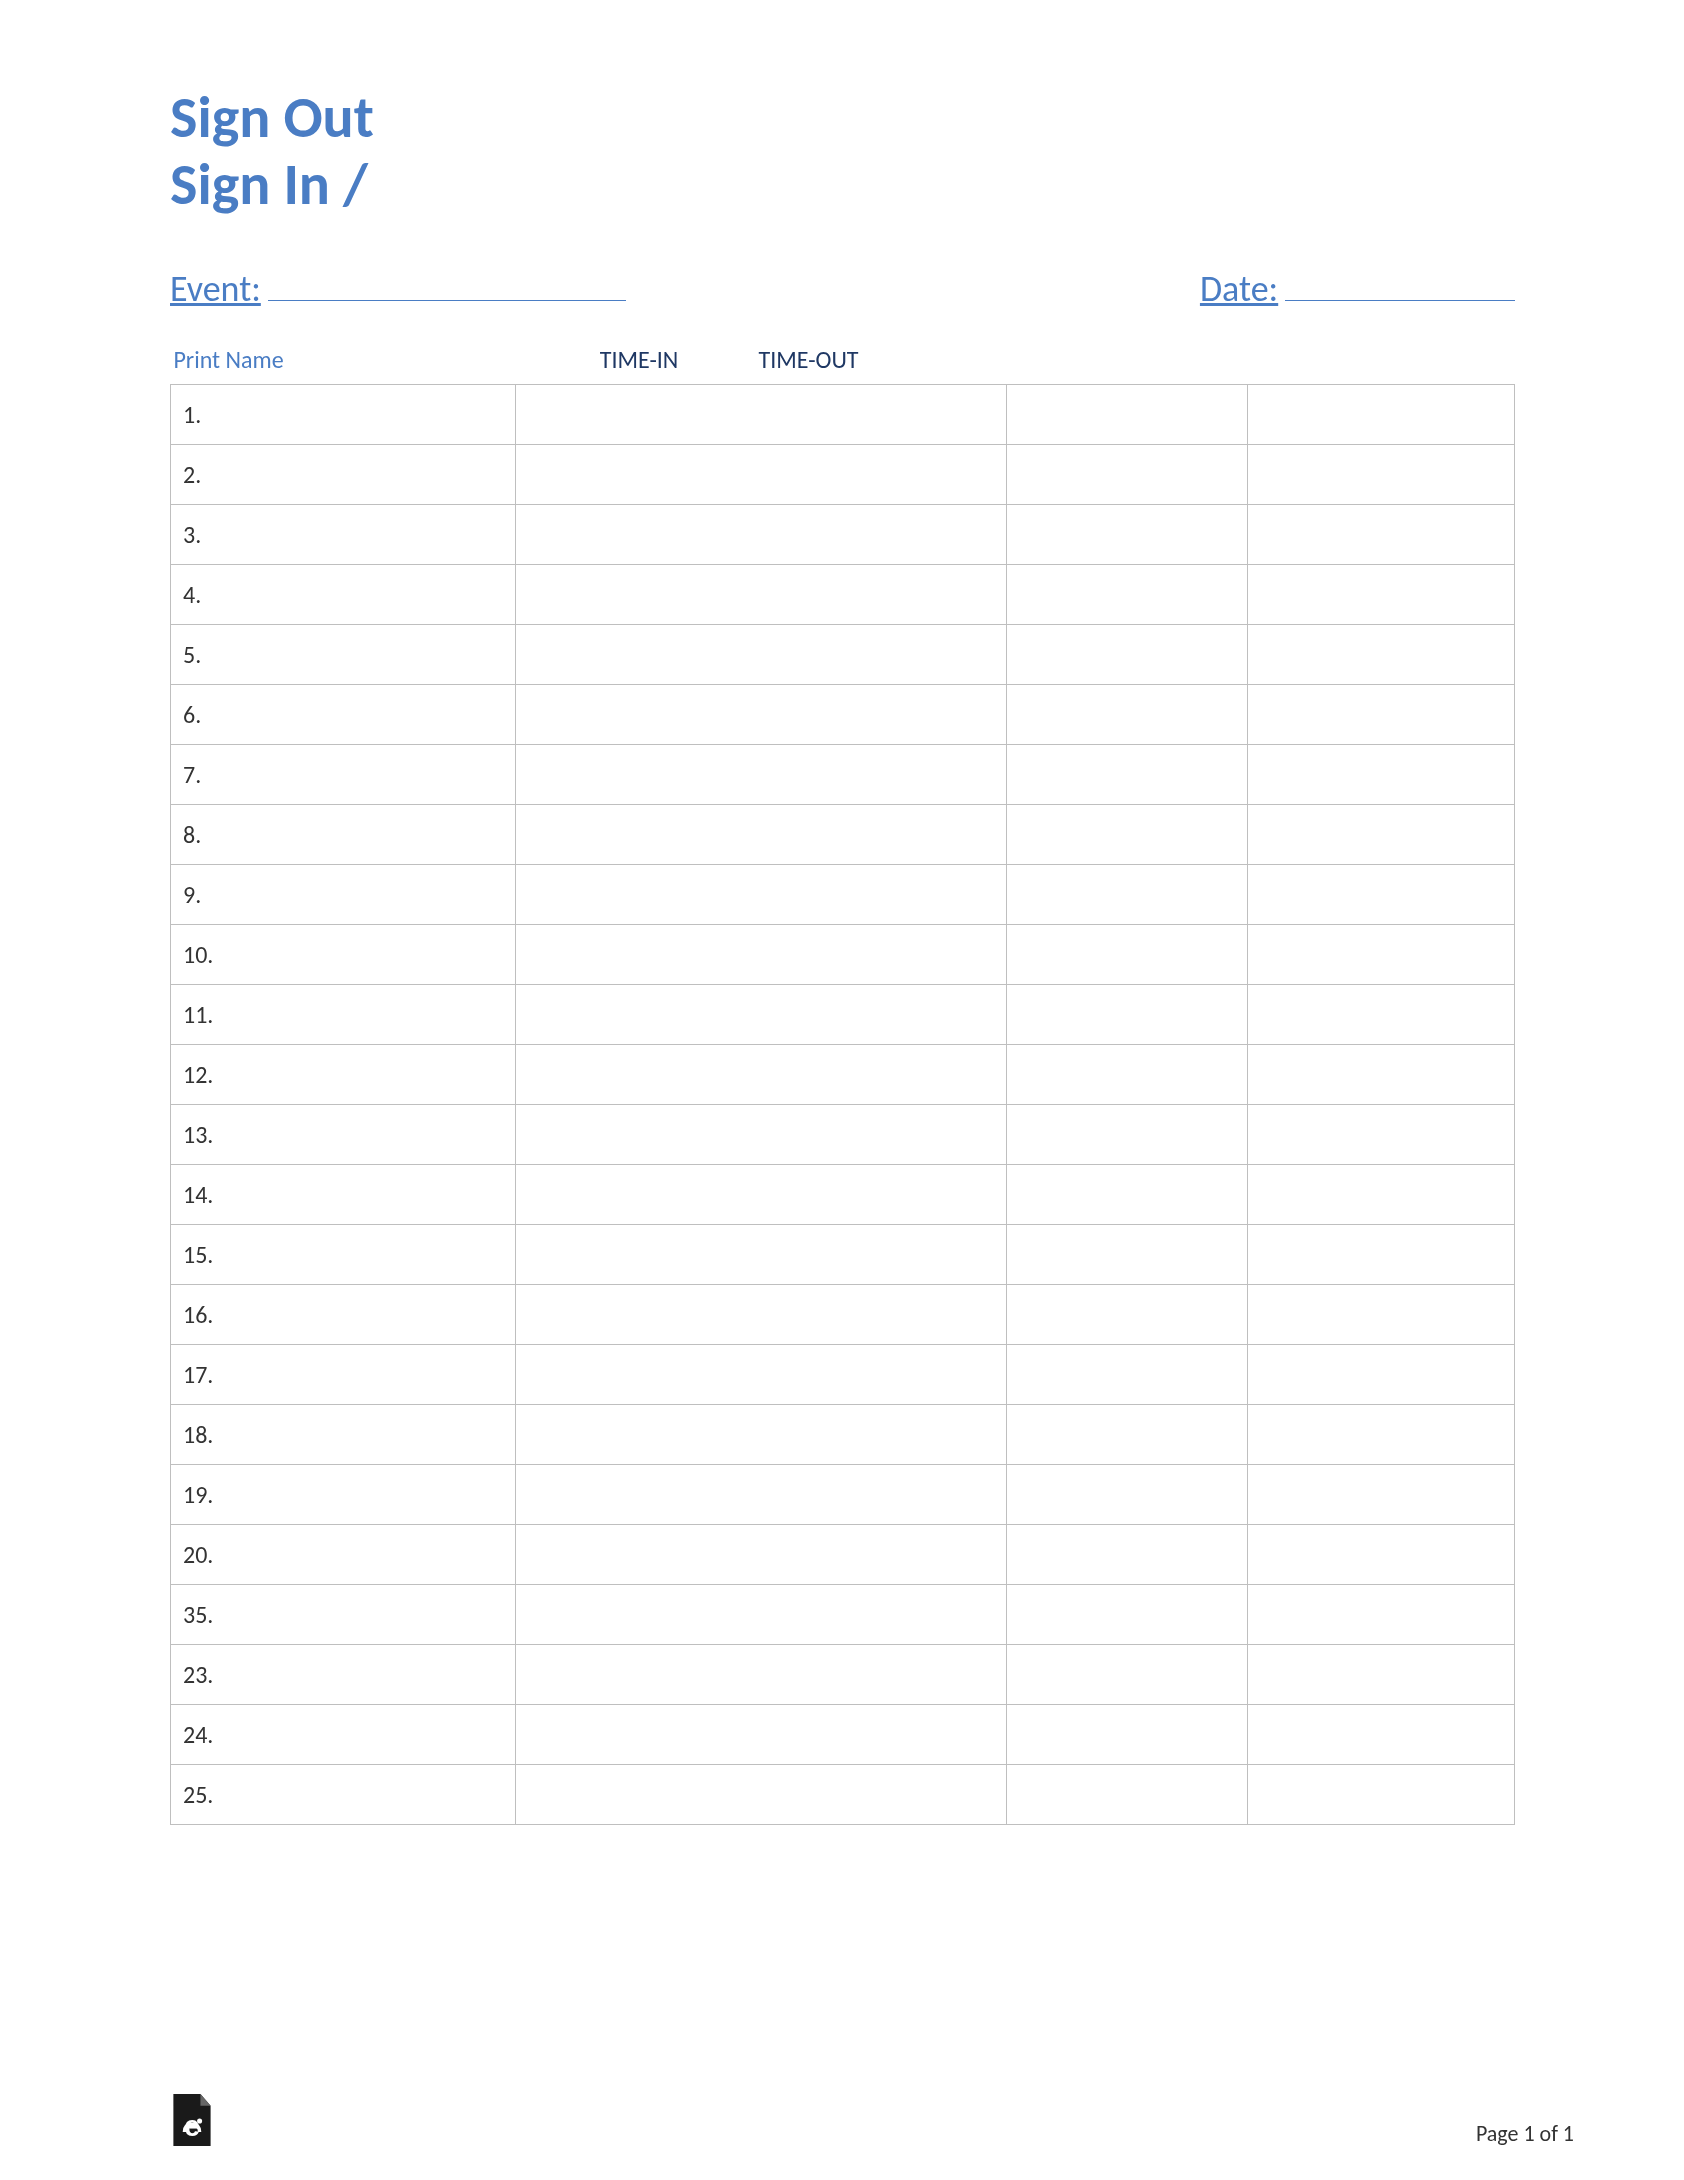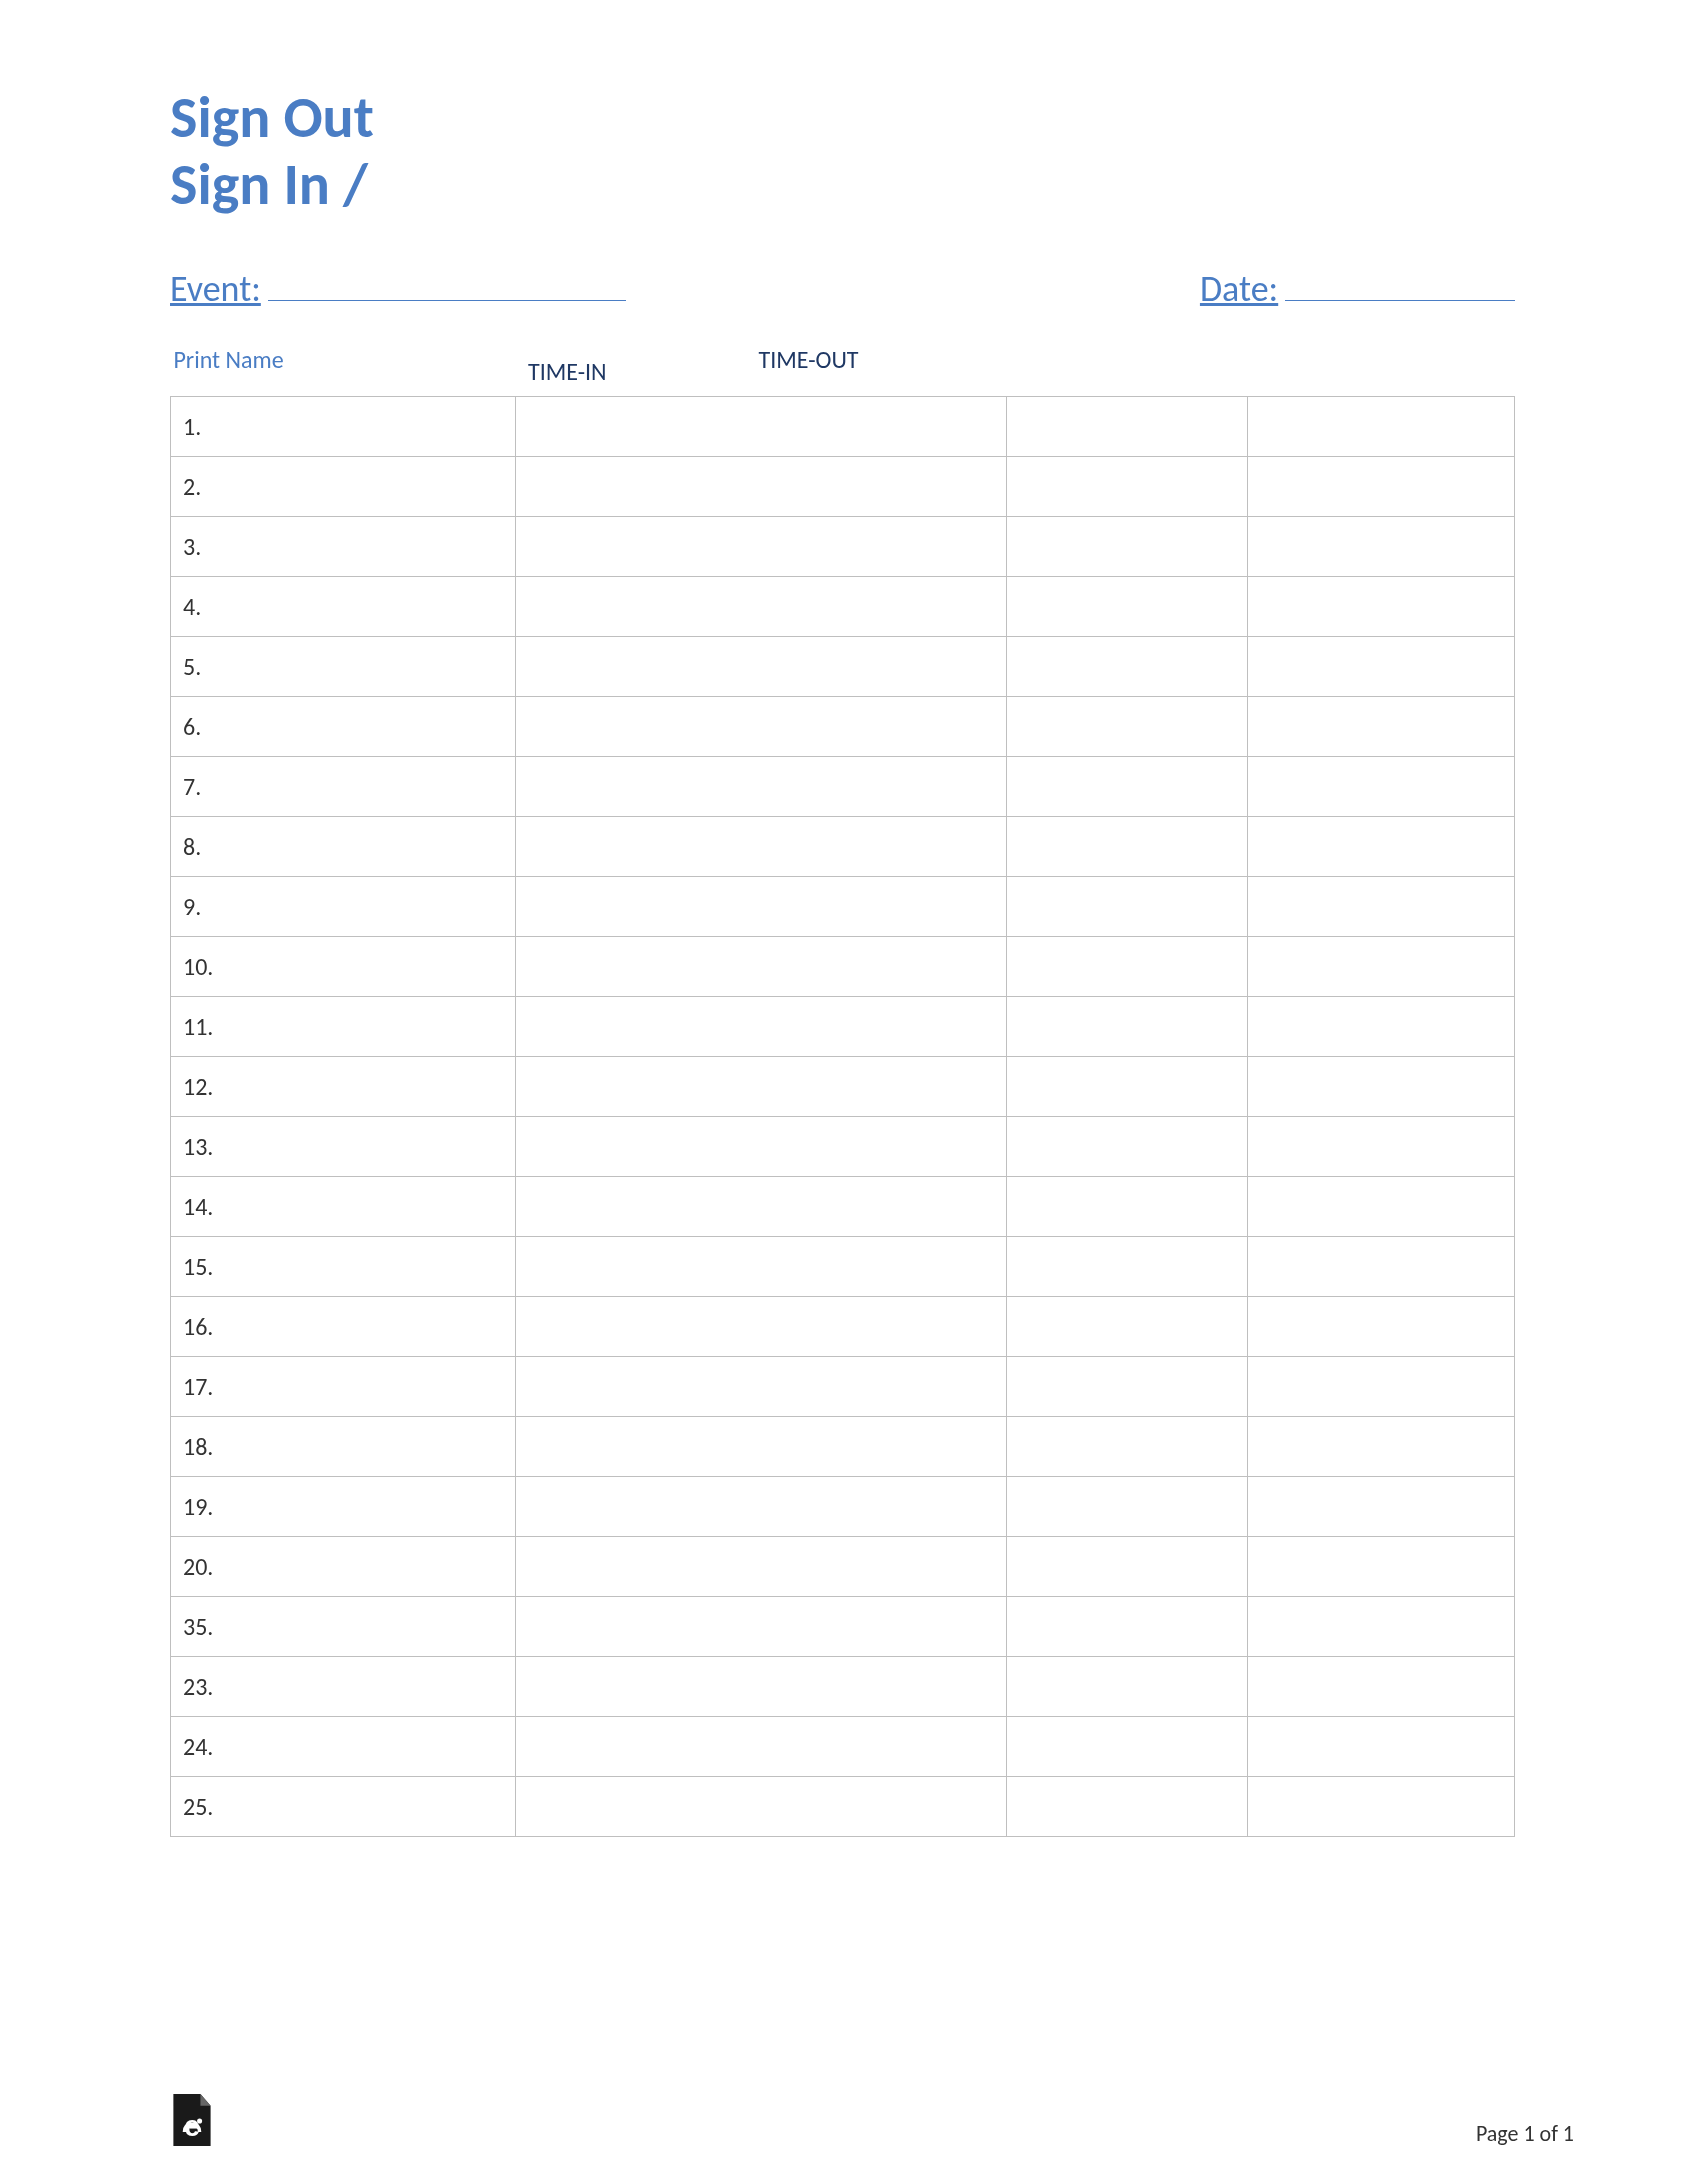--- a/index.html
+++ b/index.html
@@ -68,23 +68,22 @@
       padding-left: 3.4px;
     }
     .header-comments {
       color: #1f3864;
       width: 486px;
       padding-left: 6.8px;
     }
     .header-timein {
       color: #1f3864;
       width: 239px;
-      text-align: left;
+      text-align: center;
       padding-left: 17px;
-      margin-top: 12px;
     }
     .header-timeout {
       color: #1f3864;
       width: 264px;
       text-align: left;
       padding-left: 8.5px;
     }
     table {
       width: 100%;
       border-collapse: collapse;

